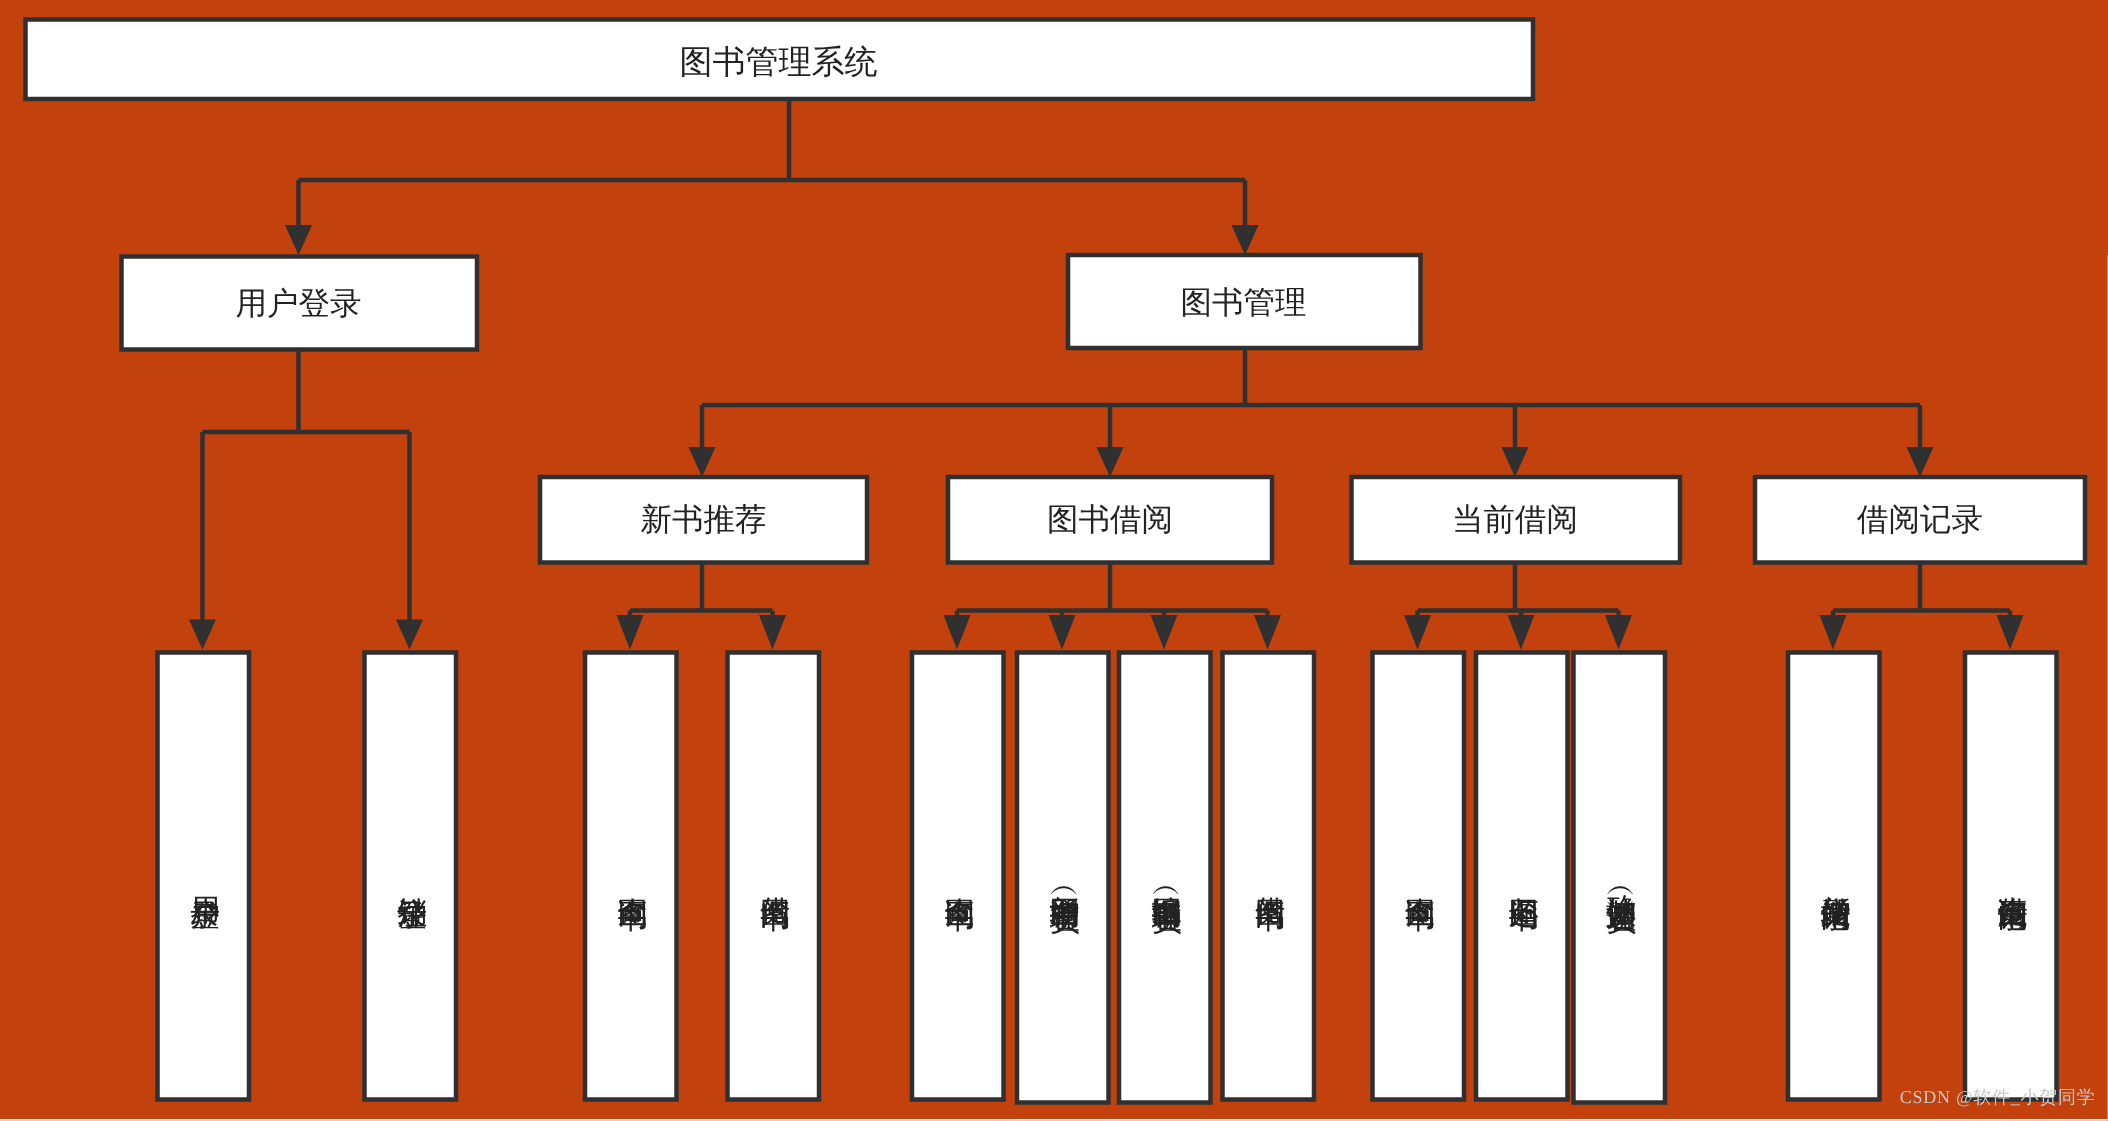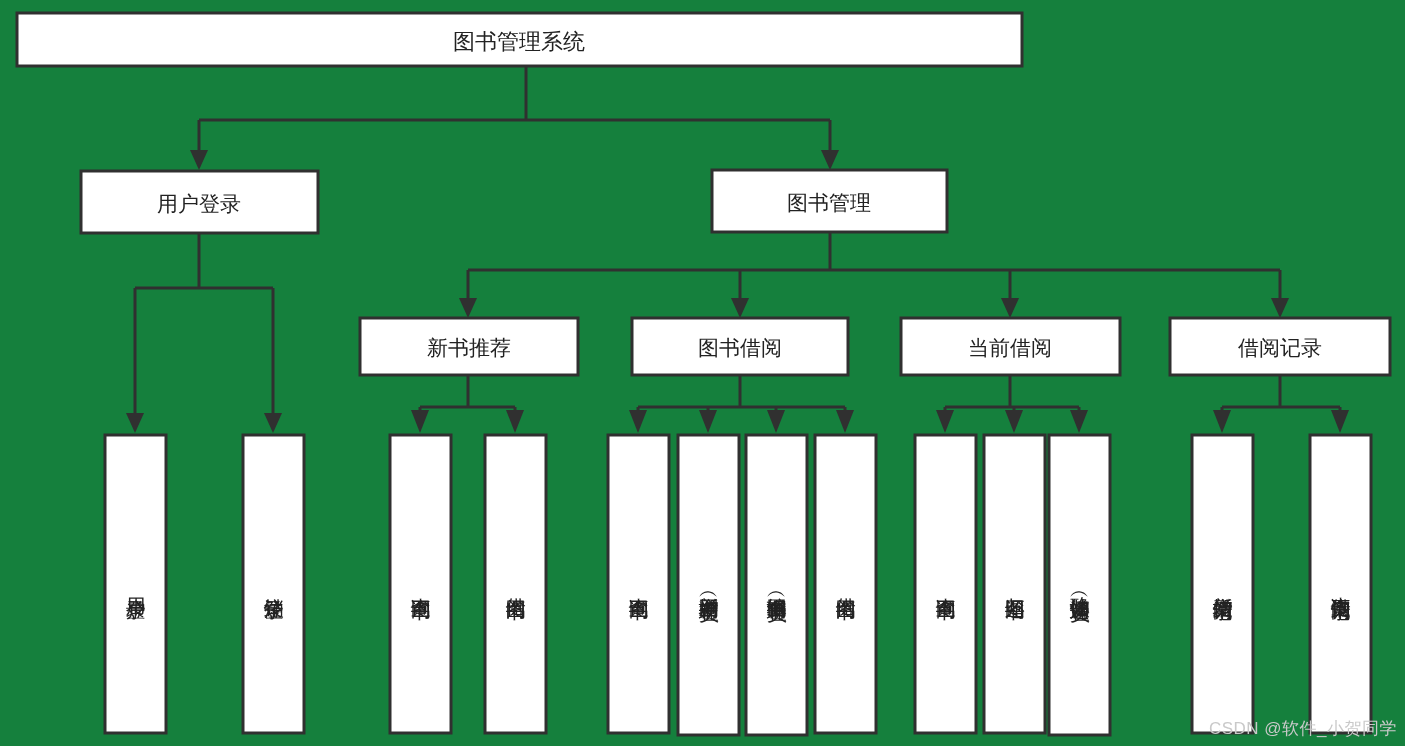--- a/index.html
+++ b/index.html
@@ -10,21 +10,21 @@
   body {
     width: 1405px;
     height: 747px;
     overflow: hidden;
     font-family: "Liberation Sans", "DejaVu Sans", sans-serif;
   }
   #diagram-root {
     position: relative;
     width: 1405px;
     height: 746px;
-    background: #15803d;
+    background: #c2410c;
   }
   svg#diagram-svg {
     position: absolute;
     left: 0;
     top: 0;
     width: 1405px;
     height: 747px;
     display: block;
   }
   .node-box {
@@ -65,22 +65,22 @@
     align-items: center;
     justify-content: center;
     text-align: center;
     white-space: nowrap;
     pointer-events: none;
   }
   .watermark {
     position: absolute;
     right: 8px;
     bottom: 6px;
-    font-family: Liberation Sans, sans-serif;
-    font-size: 17px;
+    font-family: Liberation Serif, serif;
+    font-size: 12px;
     color: #c9c9c9;
     letter-spacing: 0.5px;
     white-space: nowrap;
   }
 </style>
 </head>
 <body>
 
 <div id="diagram-root">
 

